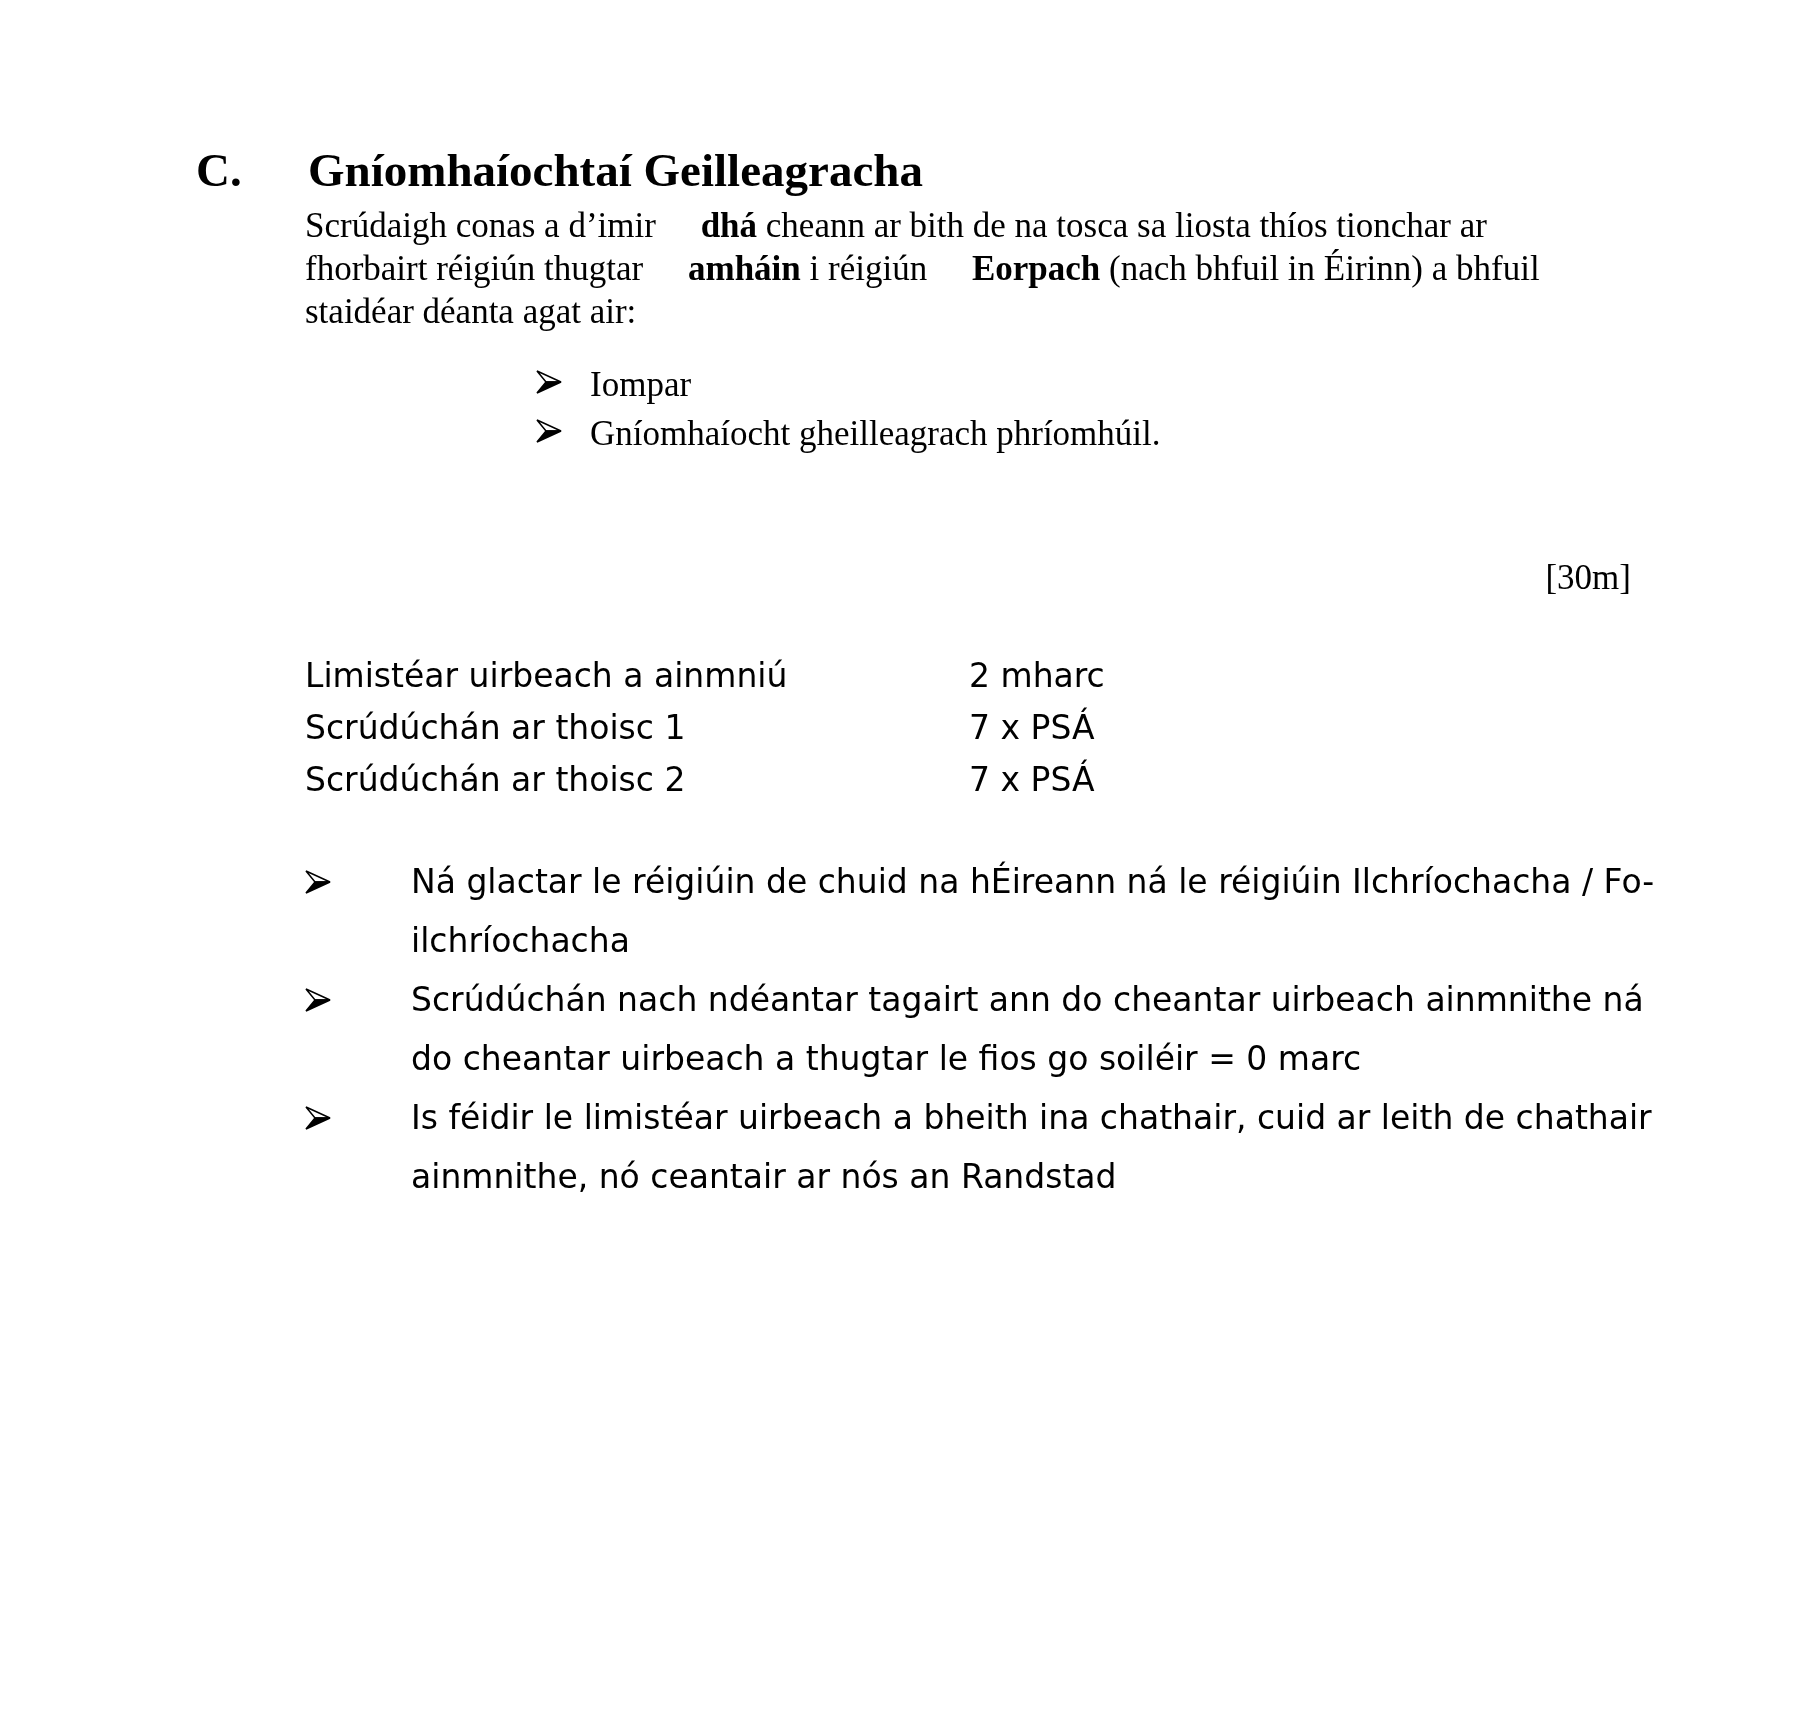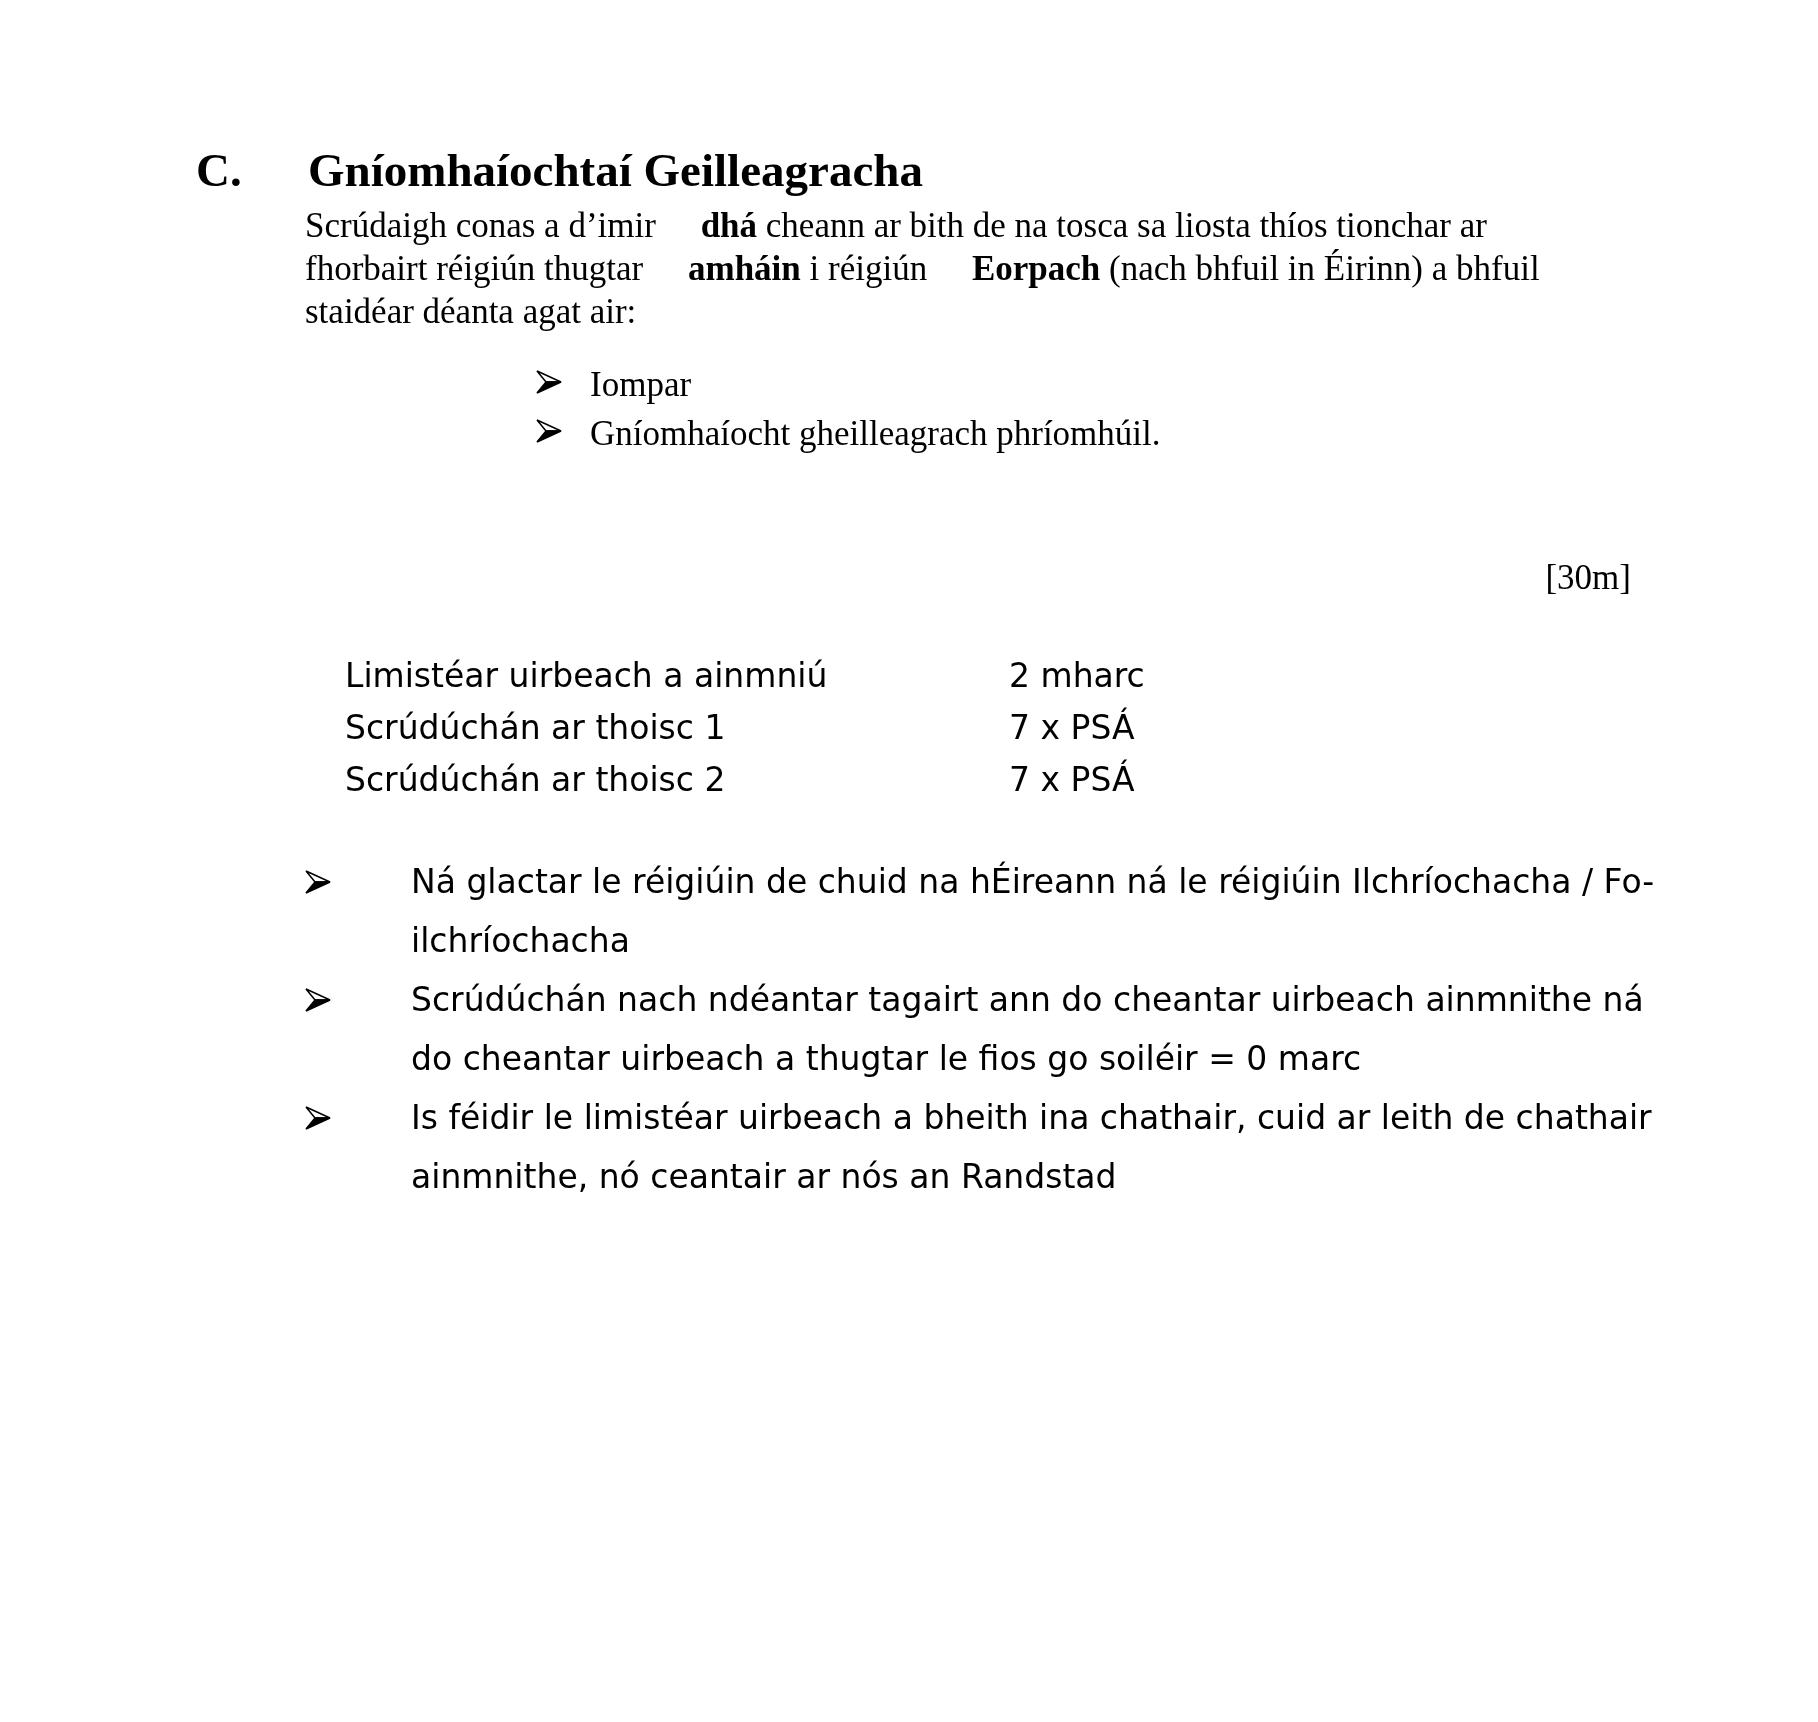--- a/index.html
+++ b/index.html
@@ -77,21 +77,20 @@
       line-height: 44px;
     }
 
     .marking-table {
       position: absolute;
       left: 305px;
       top: 650px;
       font-size: 33px;
       line-height: 52px;
       border-collapse: collapse;
-      margin-left: 40px;
     }
     .marking-table td {
       padding: 0;
       white-space: nowrap;
       vertical-align: top;
     }
     .marking-table td.criterion { width: 664px; }
 
     .notes {
       position: absolute;

